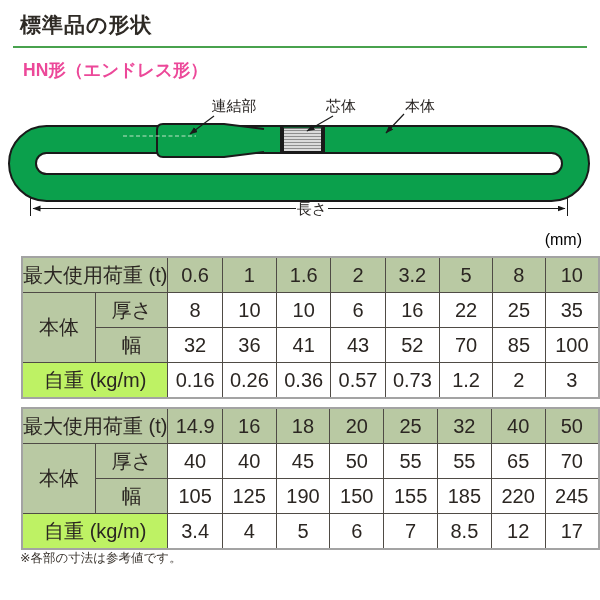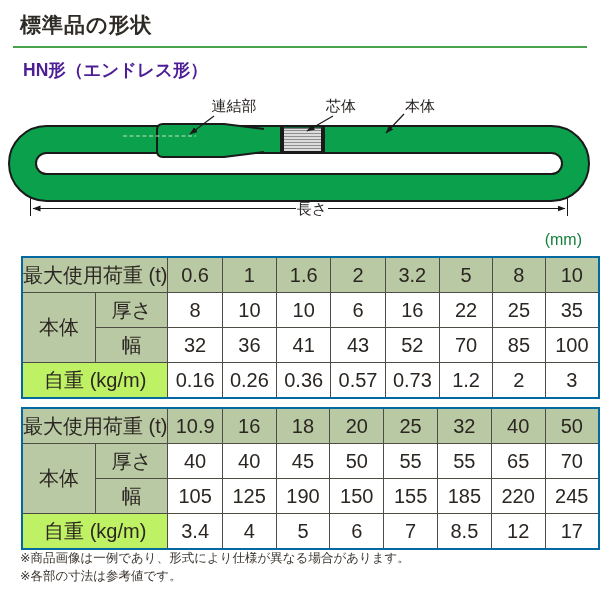--- a/index.html
+++ b/index.html
@@ -3,25 +3,25 @@
 <meta charset="utf-8">
 <style>
   html,body{margin:0;padding:0;}
   body{
     width:600px;height:600px;position:relative;background:#ffffff;
     font-family:"Liberation Sans","DejaVu Sans",sans-serif;
     color:#2b2622;overflow:hidden;
   }
   .page-title{position:absolute;top:11px;left:20px;font-size:21px;font-weight:bold;letter-spacing:1px;color:#2e2a25;}
   .title-rule{position:absolute;top:46px;left:13px;right:13px;border-top:2px solid #48a24e;height:0;}
-  .section-subtitle{position:absolute;top:58px;left:23px;font-size:17.5px;font-weight:bold;color:#4c1d95;}
+  .section-subtitle{position:absolute;top:58px;left:23px;font-size:17.5px;font-weight:bold;color:#ec4899;}
   .diagram{position:absolute;top:90px;left:0;}
   .diagram text{font-family:"Liberation Sans","DejaVu Sans",sans-serif;font-size:15px;fill:#262220;}
-  .unit-label{position:absolute;top:231px;left:21px;width:561px;text-align:right;font-size:16px;color:#15803d;}
-  table.spec{position:absolute;left:21px;border-collapse:collapse;table-layout:fixed;border:2px solid #0369a1;background:#fff;}
+  .unit-label{position:absolute;top:231px;left:21px;width:561px;text-align:right;font-size:16px;color:#000000;}
+  table.spec{position:absolute;left:21px;border-collapse:collapse;table-layout:fixed;border:2px solid #a3a3a3;background:#fff;}
   #table-small{top:256px;}
   #table-large{top:407px;}
   table.spec td{border:1.5px solid #4f4b45;text-align:center;vertical-align:middle;height:34px;padding:0;font-size:20px;color:#2b2622;overflow:hidden;white-space:nowrap;}
   td.lbl{background:#b9c9a3;font-size:17px;}
   td.load-lbl{background:#b9c9a3;font-size:14.5px;}
   td.weight-lbl{background:#bef264;font-size:16px;}
   tr.hdr td{background:#b9c9a3;}
   .footnotes{position:absolute;top:550px;left:20px;font-size:12.5px;line-height:17.5px;color:#3a342e;}
 </style>
 </head>
@@ -148,21 +148,21 @@
       <col style="width:56px">
       <col style="width:56px">
       <col style="width:56px">
       <col style="width:56px">
       <col style="width:56px">
       <col style="width:56px">
     </colgroup>
   <tbody>
       <tr class="hdr">
     <td colspan="2" class="load-lbl">最大使用荷重 (t)</td>
-    <td>10.9</td>
+    <td>14.9</td>
         <td>16</td>
         <td>18</td>
         <td>20</td>
         <td>25</td>
         <td>32</td>
         <td>40</td>
         <td>50</td>
   </tr>
   <tr>
     <td rowspan="2" class="lbl">本体</td>
@@ -195,15 +195,14 @@
         <td>6</td>
         <td>7</td>
         <td>8.5</td>
         <td>12</td>
         <td>17</td>
   </tr>
 </tbody>
   </table>
 
 <div class="footnotes">
-  <div>※商品画像は一例であり、形式により仕様が異なる場合があります。</div>
   <div>※各部の寸法は参考値です。</div>
 </div>
 
 </body></html>

